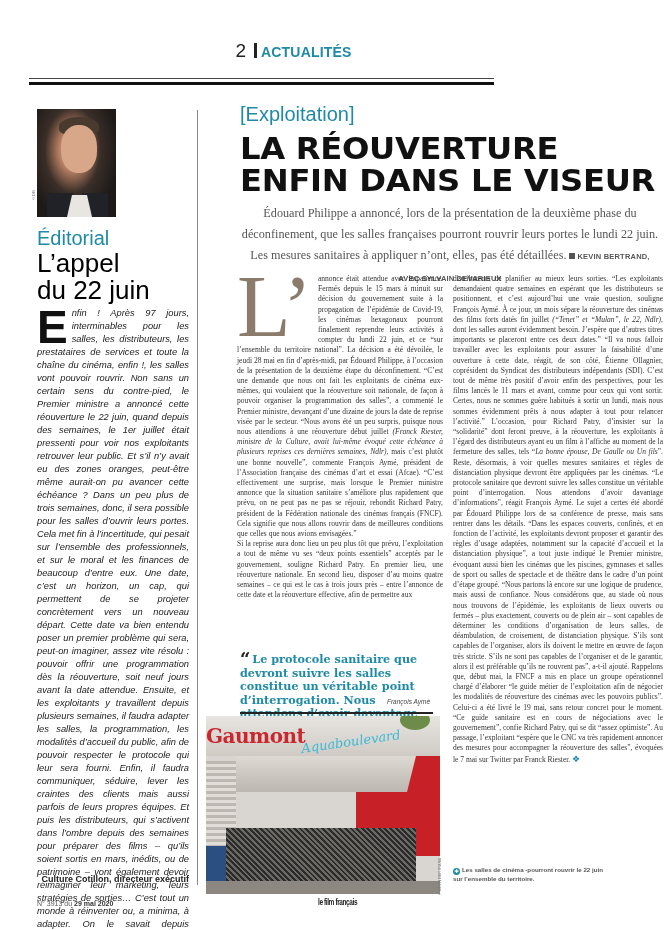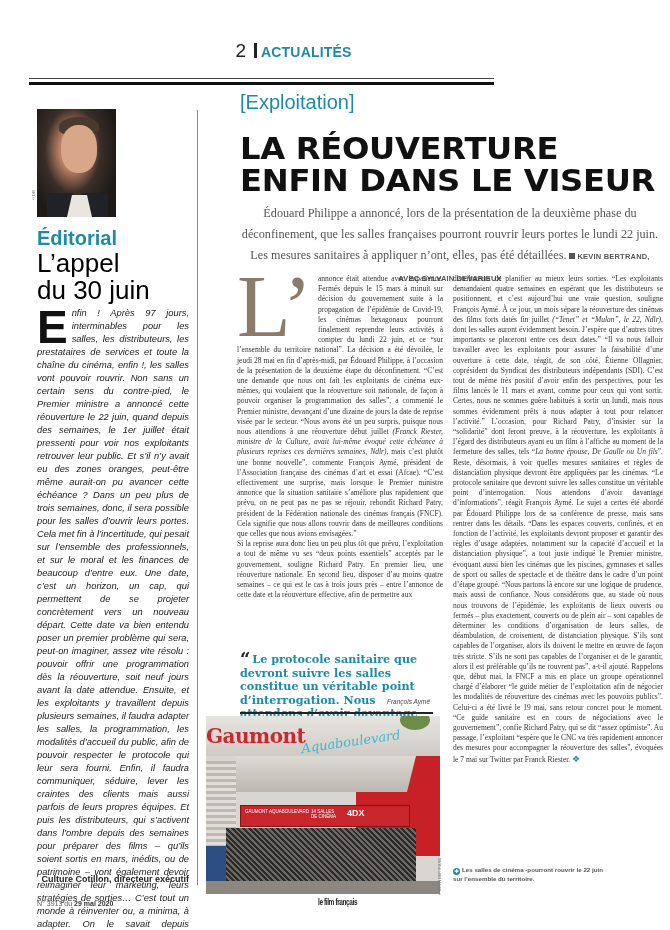--- a/index.html
+++ b/index.html
@@ -15,31 +15,31 @@
 
   
   .portrait { position: absolute; left: 37px; top: 109px; width: 79px; height: 108px; background: radial-gradient(ellipse at 45% 38%, #d9a98a 0%, #b57e62 22%, #3a2e28 45%, #1d1a18 75%); overflow: hidden; }
   .portrait .shirt { position: absolute; bottom: 0; left: 30px; width: 25px; height: 22px; background: #e9e6e2; clip-path: polygon(20% 0, 80% 0, 100% 100%, 0 100%); }
   .portrait .jacket-l { position: absolute; bottom: 0; left: 10px; width: 26px; height: 24px; background: #202228; }
   .portrait .jacket-r { position: absolute; bottom: 0; right: 8px; width: 26px; height: 24px; background: #202228; }
   .portrait .hair { position: absolute; top: 8px; left: 22px; width: 40px; height: 18px; border-radius: 50% 50% 30% 30%; background: #4a3a2e; }
   .portrait .face { position: absolute; top: 16px; left: 24px; width: 36px; height: 48px; border-radius: 45% 45% 45% 45%; background: #d8a78a; }
   .photo-credit-left { position: absolute; left: 31px; top: 200px; font-family: "Liberation Sans", sans-serif; font-size: 4px; color: #777; transform: rotate(-90deg); transform-origin: left top; }
 
-  .ed-kicker { position: absolute; left: 37px; top: 227px; font-family: "Liberation Sans", sans-serif; font-size: 20px; color: #1f8aa6; font-weight: bold; }
+  .ed-kicker { position: absolute; left: 37px; top: 227px; font-family: "Liberation Sans", sans-serif; font-size: 20px; color: #1f8aa6; font-weight: normal; }
   .ed-title { position: absolute; left: 37px; top: 250px; width: 160px; font-family: "Liberation Sans", sans-serif; font-size: 26px; line-height: 27px; color: #000000; font-weight: normal; }
 
   .ed-body { position: absolute; left: 37px; top: 307px; width: 152px; font-family: "Liberation Sans", sans-serif; font-style: italic; font-size: 9.3px; line-height: 13px; color: #222; text-align: justify; hyphens: auto; }
   .dropcap-e { float: left; font-family: "Liberation Sans", sans-serif; font-style: normal; font-weight: 900; font-size: 46px; line-height: 36px; height: 36px; margin: 2px 4px 0 0; color: #111; }
   .ed-sign { position: absolute; left: 37px; top: 874px; width: 152px; text-align: right; font-family: "Liberation Sans", sans-serif; font-weight: bold; font-size: 9px; color: #222; }
   .end-mark { color: #1f8aa6; font-style: normal; font-size: 9px; }
   .col-divider { position: absolute; left: 197px; top: 110px; width: 1px; height: 775px; background: #888; }
 
   
-  .kicker { position: absolute; left: 240px; top: 91px; font-family: "Liberation Sans", sans-serif; font-size: 20px; color: #1f8aa6; }
+  .kicker { position: absolute; left: 240px; top: 103px; font-family: "Liberation Sans", sans-serif; font-size: 20px; color: #1f8aa6; }
   .headline { position: absolute; left: 240px; top: 132px; width: 430px; font-family: "DejaVu Sans", sans-serif; font-weight: 900; font-size: 31px; line-height: 32px; color: #111; letter-spacing: -0.3px; transform: scaleX(1.04); transform-origin: left; }
   .chapo { position: absolute; left: 240px; top: 203px; width: 420px; font-family: "Liberation Serif", serif; font-size: 12.2px; line-height: 21px; color: #555; text-align: center; }
   .byline { font-family: "Liberation Sans", sans-serif; font-weight: bold; font-size: 7.5px; color: #555; letter-spacing: 0.2px; }
   .byline .sq { display: inline-block; width: 6px; height: 6px; background: #555; margin-right: 2px; vertical-align: 0; }
 
   .col2 { position: absolute; left: 237px; top: 274px; width: 206px; font-family: "Liberation Serif", serif; font-size: 7.5px; line-height: 10.2px; color: #333; text-align: justify; }
   .dropcap-l { float: left; font-family: "Liberation Serif", serif; font-size: 88px; line-height: 66px; height: 62px; margin: 0 6px 0 0; color: #8b7b6b; }
   .col3 { position: absolute; left: 453px; top: 274px; width: 210px; font-family: "Liberation Serif", serif; font-size: 7.5px; line-height: 10.2px; color: #333; text-align: justify; }
   .col3 h3 { font-family: "DejaVu Serif", serif; font-weight: bold; font-size: 9.2px; line-height: 10px; color: #1f8aa6; margin: 8px 0 1px; text-align: left; }
   .col3 i, .col2 i { font-style: italic; }
@@ -87,21 +87,21 @@
   <div class="face"></div>
   <div class="jacket-l"></div>
   <div class="jacket-r"></div>
   <div class="shirt"></div>
 </div>
 <div class="photo-credit-left">© DR</div>
 
 <div class="ed-kicker">Éditorial</div>
 <div class="ed-title">
   <div>L’appel</div>
-  <div>du 30 juin</div>
+  <div>du 22 juin</div>
 </div>
 
 <div class="ed-body">
   <span class="dropcap-e">E</span><span>nfin ! Après 97 jours, interminables pour les salles, les distributeurs, les prestataires de services et toute la chaîne du cinéma, enfin !, les salles vont pouvoir rouvrir. Non sans un certain sens du contre-pied, le Premier ministre a annoncé cette réouverture le 22 juin, quand depuis des semaines, le 1er juillet était pressenti pour voir nos exploitants retrouver leur public. Et s’il n’y avait eu des zones oranges, peut-être même aurait-on pu avancer cette échéance ? Dans un peu plus de trois semaines, donc, il sera possible pour les salles d’ouvrir leurs portes. Cela met fin à l’incertitude, qui pesait sur l’ensemble des professionnels, et sur le moral et les finances de beaucoup d’entre eux. Une date, c’est un horizon, un cap, qui permettent de se projeter concrètement vers un nouveau départ. Cette date va bien entendu poser un premier problème qui sera, peut-on imaginer, assez vite résolu : pouvoir offrir une programmation dès la réouverture, soit neuf jours avant la date attendue. Ensuite, et les exploitants y travaillent depuis plusieurs semaines, il faudra adapter les salles, la programmation, les modalités d’accueil du public, afin de pouvoir respecter le protocole qui leur sera fourni. Enfin, il faudra communiquer, séduire, lever les craintes des clients mais aussi parfois de leurs propres équipes. Et puis les distributeurs, qui s’activent dans l’ombre depuis des semaines pour préparer des films – qu’ils soient sortis en mars, inédits, ou de patrimoine – vont également devoir réimaginer leur marketing, leurs stratégies de sorties… C’est tout un monde à réinventer ou, a minima, à adapter. On le savait depuis plusieurs semaines. Mais au moins, a-t-on maintenant une date, un repère auquel s’accrocher.</span>
   
 </div>
 <div class="ed-sign">Culture Cotillon, directeur exécutif</div>
 <div class="col-divider"></div>
 
 <div class="kicker">[Exploitation]</div>
@@ -133,25 +133,20 @@
 
 <div class="store">
   <div class="facade-top"></div>
   <div class="tree"></div>
   <div class="sign-red">Gaumont</div>
   <div class="sign-blue">Aquaboulevard</div>
   <div class="redwall"></div>
   <div class="canopy"></div>
   <div class="stripes"></div>
   <div class="bluebox"></div>
-  <div class="banner">
-    <span>GAUMONT AQUABOULEVARD</span><br>
-    <span style="position:absolute;left:70px;top:3px;width:30px;">14 SALLES DE CINÉMA</span>
-    <b>4DX</b>
-  </div>
   <div class="grate"></div>
   <div class="ground"></div>
 </div>
 <div class="photo-credit-store">© KEVIN BERTRAND</div>
 
 <div class="caption">
   <span class="ico">✚</span><span>Les salles de cinéma -pourront rouvrir le 22 juin sur l’ensemble du territoire.</span>
 </div>
 
 <div class="footer-issue">

